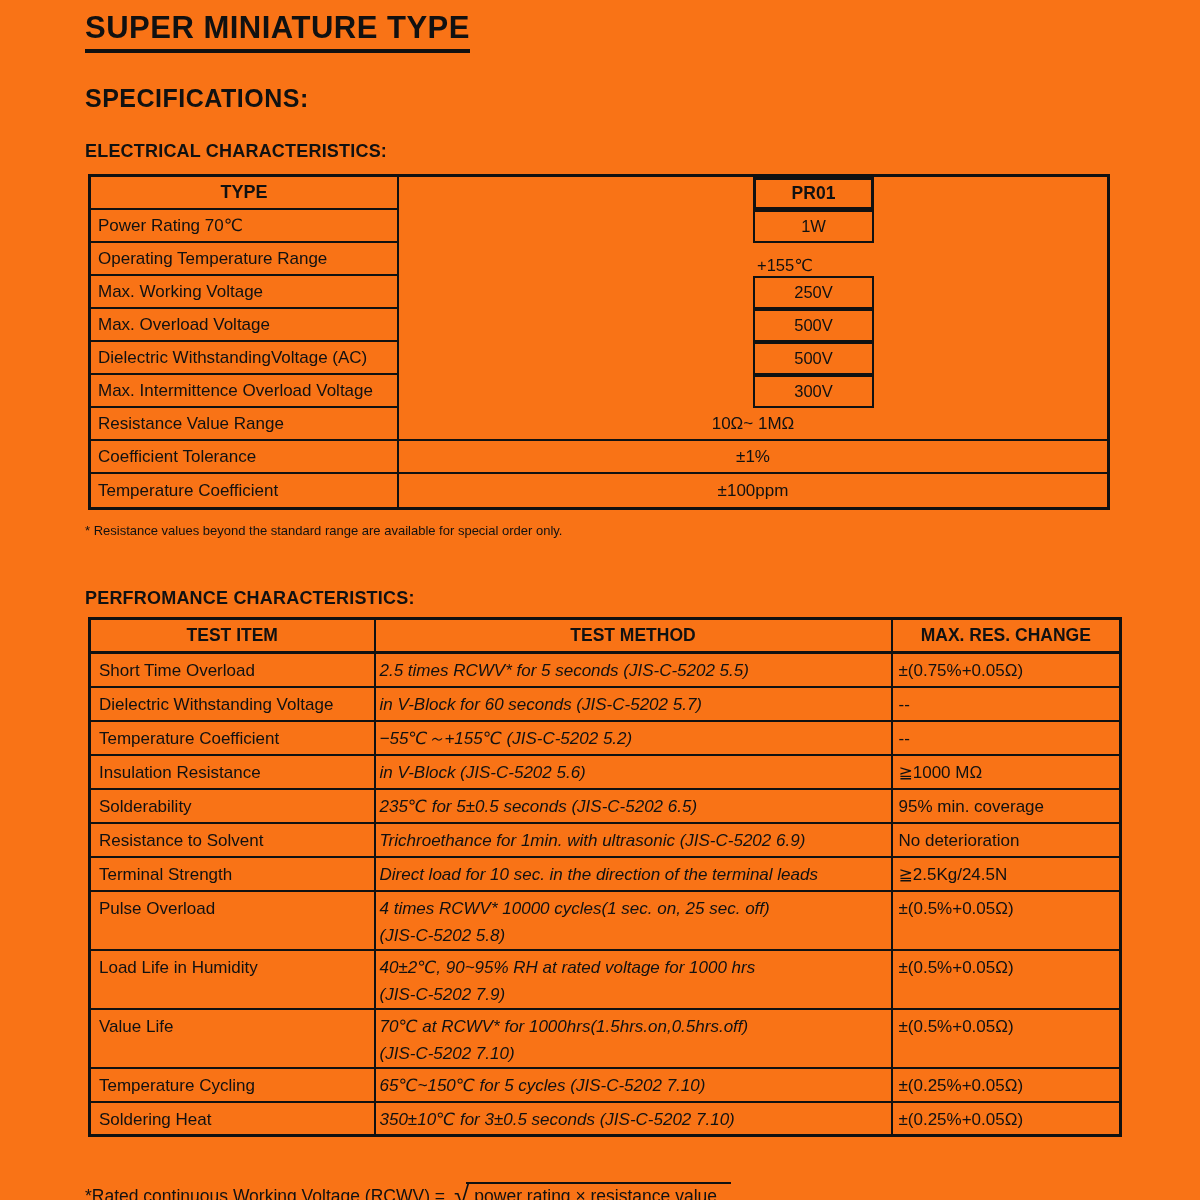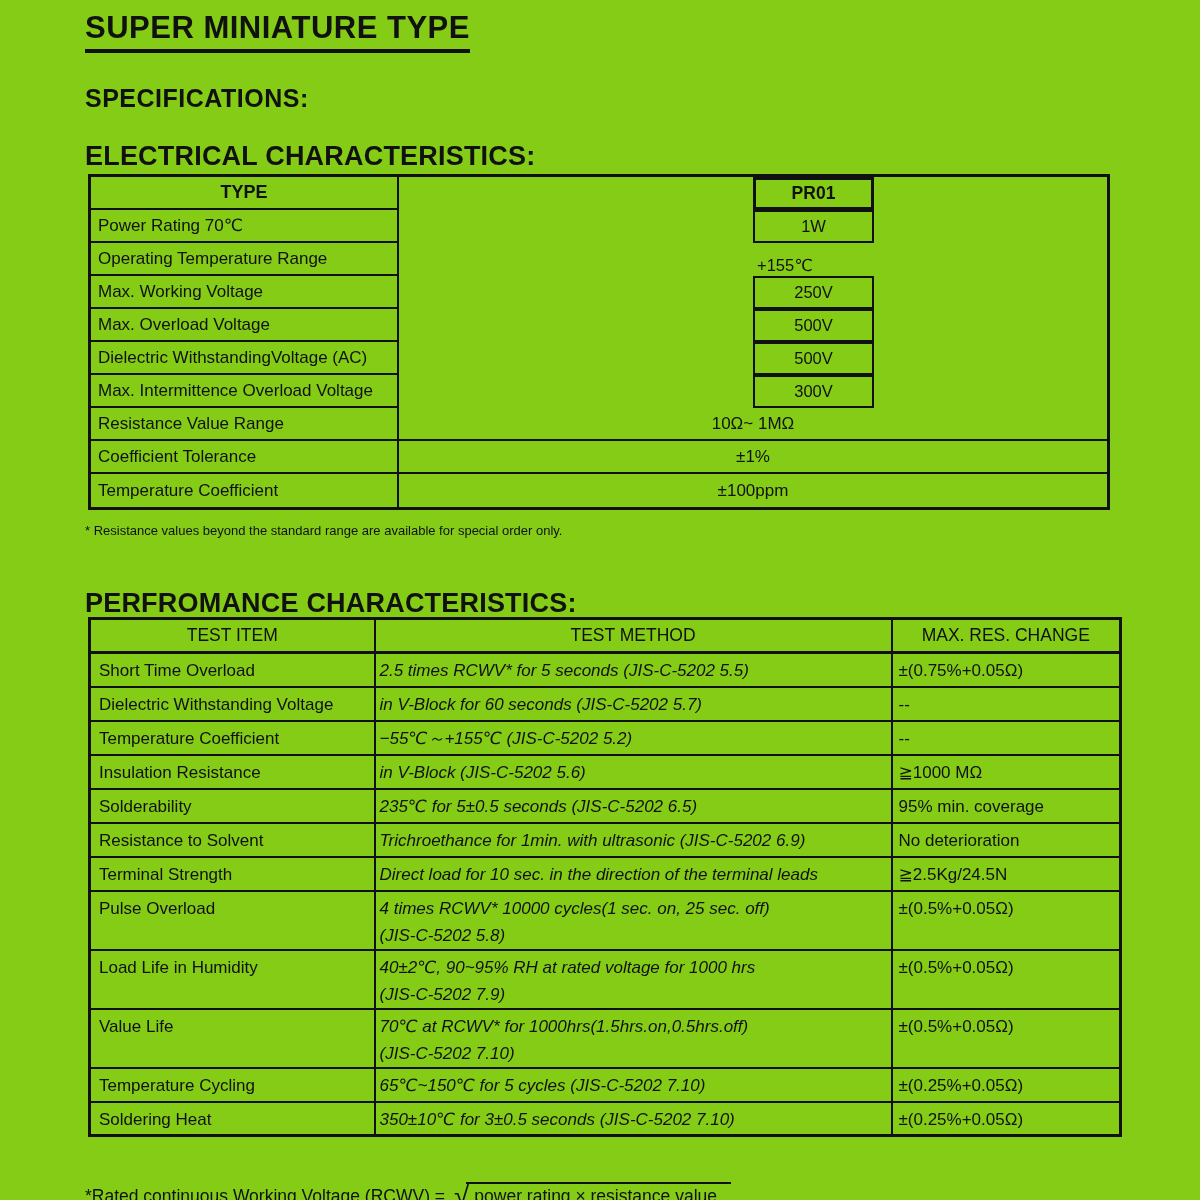--- a/index.html
+++ b/index.html
@@ -1,38 +1,38 @@
 <!DOCTYPE html>
 <html><head>
 <meta charset="utf-8">
 <style>
   html, body { margin: 0; padding: 0; background: #ffffff; }
   .page {
     position: relative;
     width: 1200px;
     height: 1200px;
-    background: #84cc16;
+    background: #f97316;
     font-family: "Liberation Sans", "DejaVu Sans", sans-serif;
     color: #111111;
     overflow: hidden;
   }
   h1, h2, h3 { margin: 0; font-weight: bold; }
 
   .title {
     position: absolute; left: 85px; top: 10px;
     font-size: 31px; letter-spacing: 0.5px;
     display: inline-block;
     border-bottom: 4px solid #111;
     padding-bottom: 3px;
   }
   .spec-heading {
     position: absolute; left: 85px; top: 84px;
     font-size: 25px; letter-spacing: 0.5px;
   }
-  .sec-heading { font-size: 27px; letter-spacing: 0.2px; }
+  .sec-heading { font-size: 18px; letter-spacing: 0.2px; }
   .elec-heading { position: absolute; left: 85px; top: 141px; }
   .perf-heading { position: absolute; left: 85px; top: 588px; }
 
   
   .etable {
     position: absolute; left: 88px; top: 174px;
     width: 1022px; height: 336px;
     border: 3px solid #111;
     box-sizing: border-box;
   }
@@ -88,21 +88,21 @@
     font-size: 17px;
   }
   .ptable th, .ptable td {
     border: 2px solid #111;
     box-sizing: border-box;
     overflow: hidden;
     white-space: nowrap;
   }
   .ptable thead tr { height: 34px; }
   .ptable th {
-    font-size: 17.5px; font-weight: normal; text-align: center;
+    font-size: 17.5px; font-weight: bold; text-align: center;
     border-bottom: 3px solid #111;
   }
   .ptable tbody tr { height: 34px; }
   .ptable tbody tr.tall { height: 58px; }
   .pitem   { padding: 3px 15px 0 8px;  vertical-align: top; line-height: 27px; }
   .pmethod { padding: 3px 0 0 4px;  vertical-align: top; line-height: 27px; font-style: italic; }
   .pchange { padding: 3px 0 0 6px;  vertical-align: top; line-height: 27px; }
 
   
   .formula {

